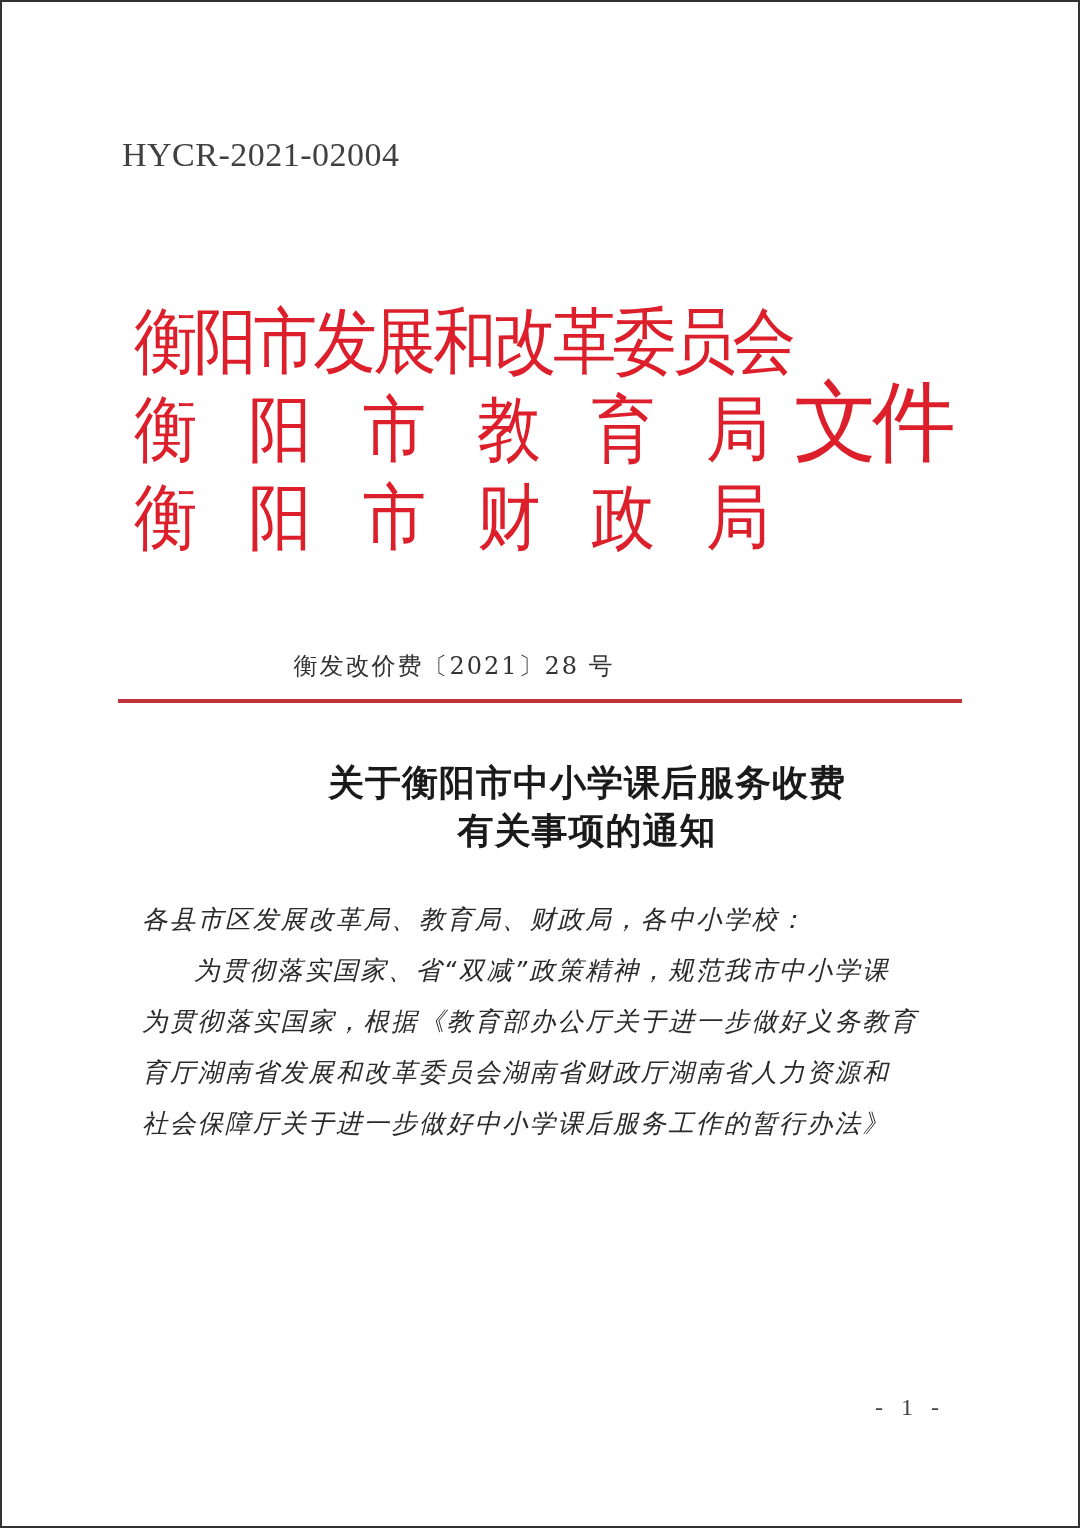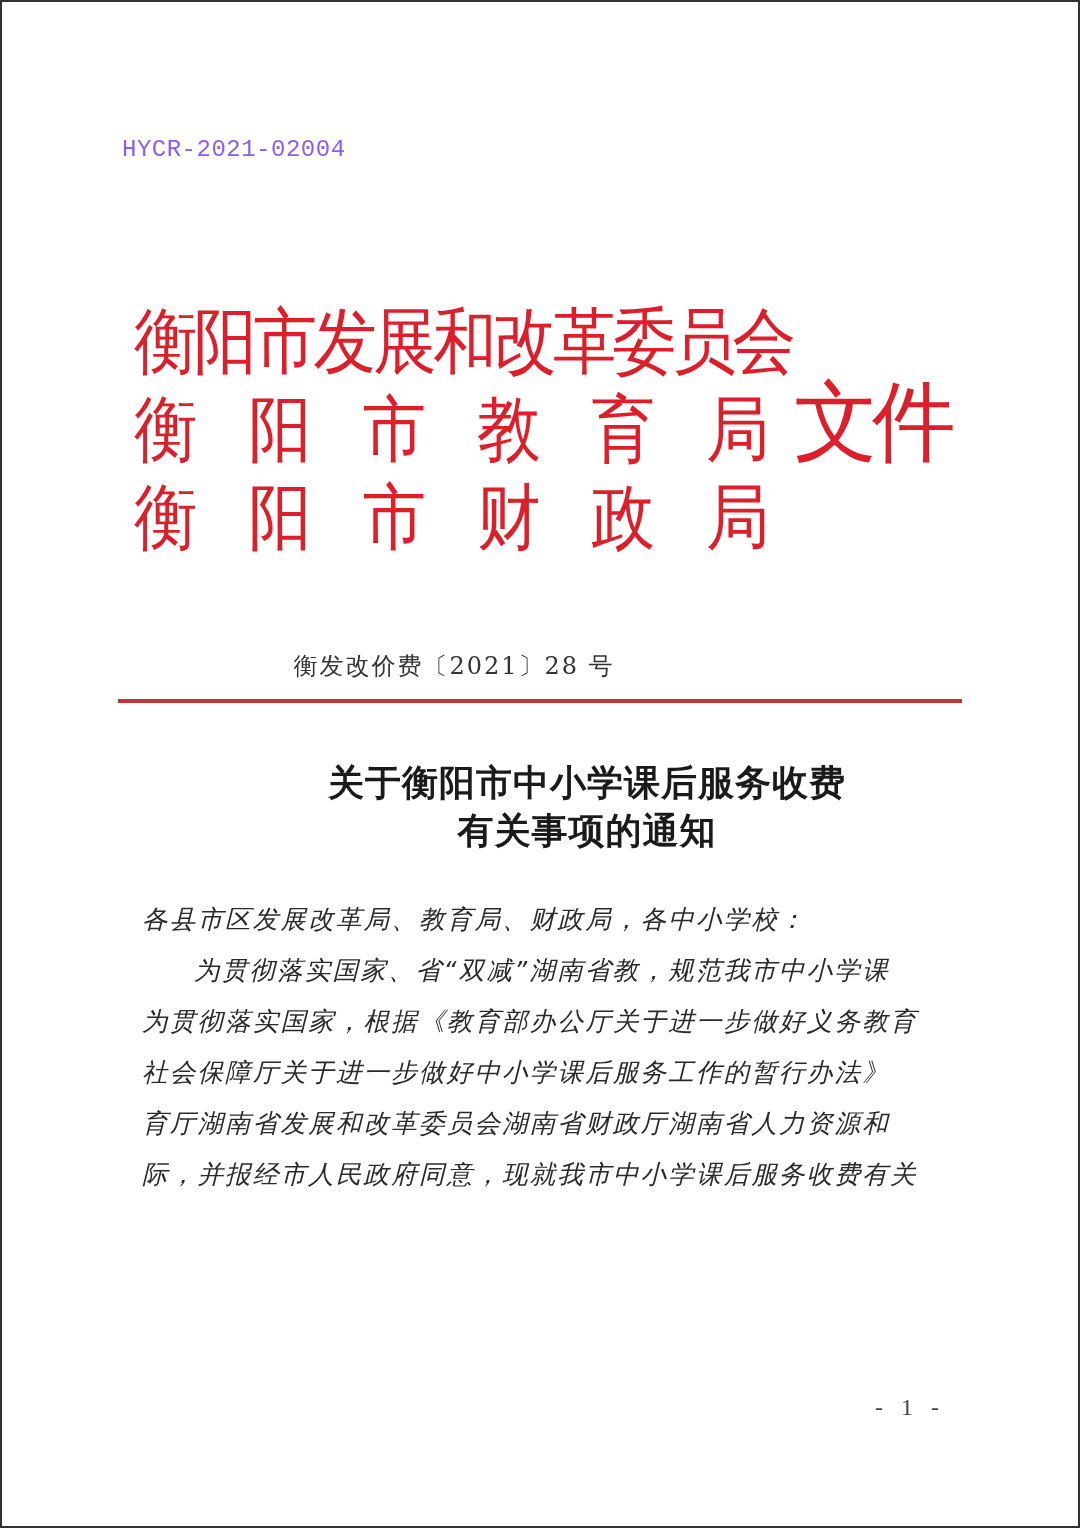--- a/index.html
+++ b/index.html
@@ -12,22 +12,22 @@
   }
   .frame {
     position: absolute; left: 0; top: 0;
     width: 1080px; height: 1528px;
     box-sizing: border-box;
     border: 2px solid #333333;
     pointer-events: none;
   }
   .doc-code {
     position: absolute; left: 122px; top: 136px;
-    font-family: Liberation Mono, monospace;
-    font-size: 24px; color: #8b5cf6; letter-spacing: 0.5px;
+    font-family: Liberation Serif, serif;
+    font-size: 34px; color: #404040; letter-spacing: 0.5px;
   }
   .issuers {
     position: absolute; left: 134px; top: 298px;
     color: #e0202c;
   }
   .issuer-line {
     position: absolute; left: 0;
     height: 86px;
     font-family: "DejaVu Serif", serif;
     font-size: 72px; line-height: 86px;
@@ -106,20 +106,19 @@
 <div class="doc-number">衡发改价费〔2021〕28 号</div>
 <div class="red-rule"></div>
 
 <div class="title">
   <div>关于衡阳市中小学课后服务收费</div>
   <div>有关事项的通知</div>
 </div>
 
 <div class="body-text">
   <div class="body-line">各县市区发展改革局、教育局、财政局，各中小学校：</div>
-  <div class="body-line indent">为贯彻落实国家、省“双减”湖南省教，规范我市中小学课</div>
+  <div class="body-line indent">为贯彻落实国家、省“双减”政策精神，规范我市中小学课</div>
   <div class="body-line">为贯彻落实国家，根据《教育部办公厅关于进一步做好义务教育</div>
+  <div class="body-line">育厅湖南省发展和改革委员会湖南省财政厅湖南省人力资源和</div>
   <div class="body-line">社会保障厅关于进一步做好中小学课后服务工作的暂行办法》</div>
-  <div class="body-line">育厅湖南省发展和改革委员会湖南省财政厅湖南省人力资源和</div>
-  <div class="body-line">际，并报经市人民政府同意，现就我市中小学课后服务收费有关</div>
 </div>
 
 <div class="page-number">- 1 -</div>
 
 </body></html>

